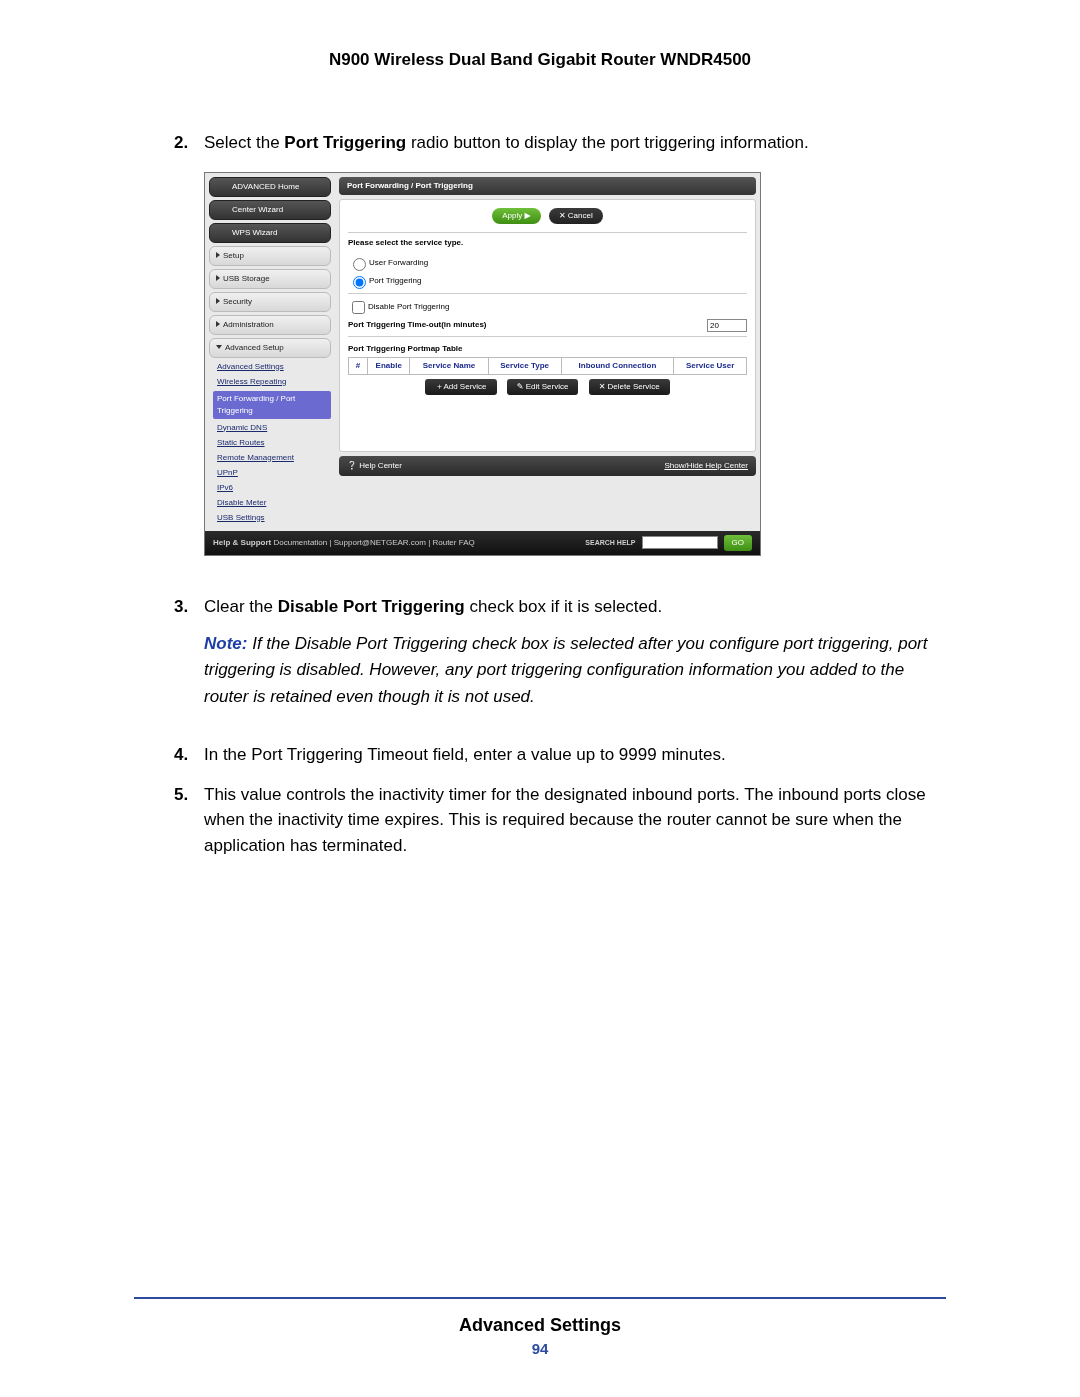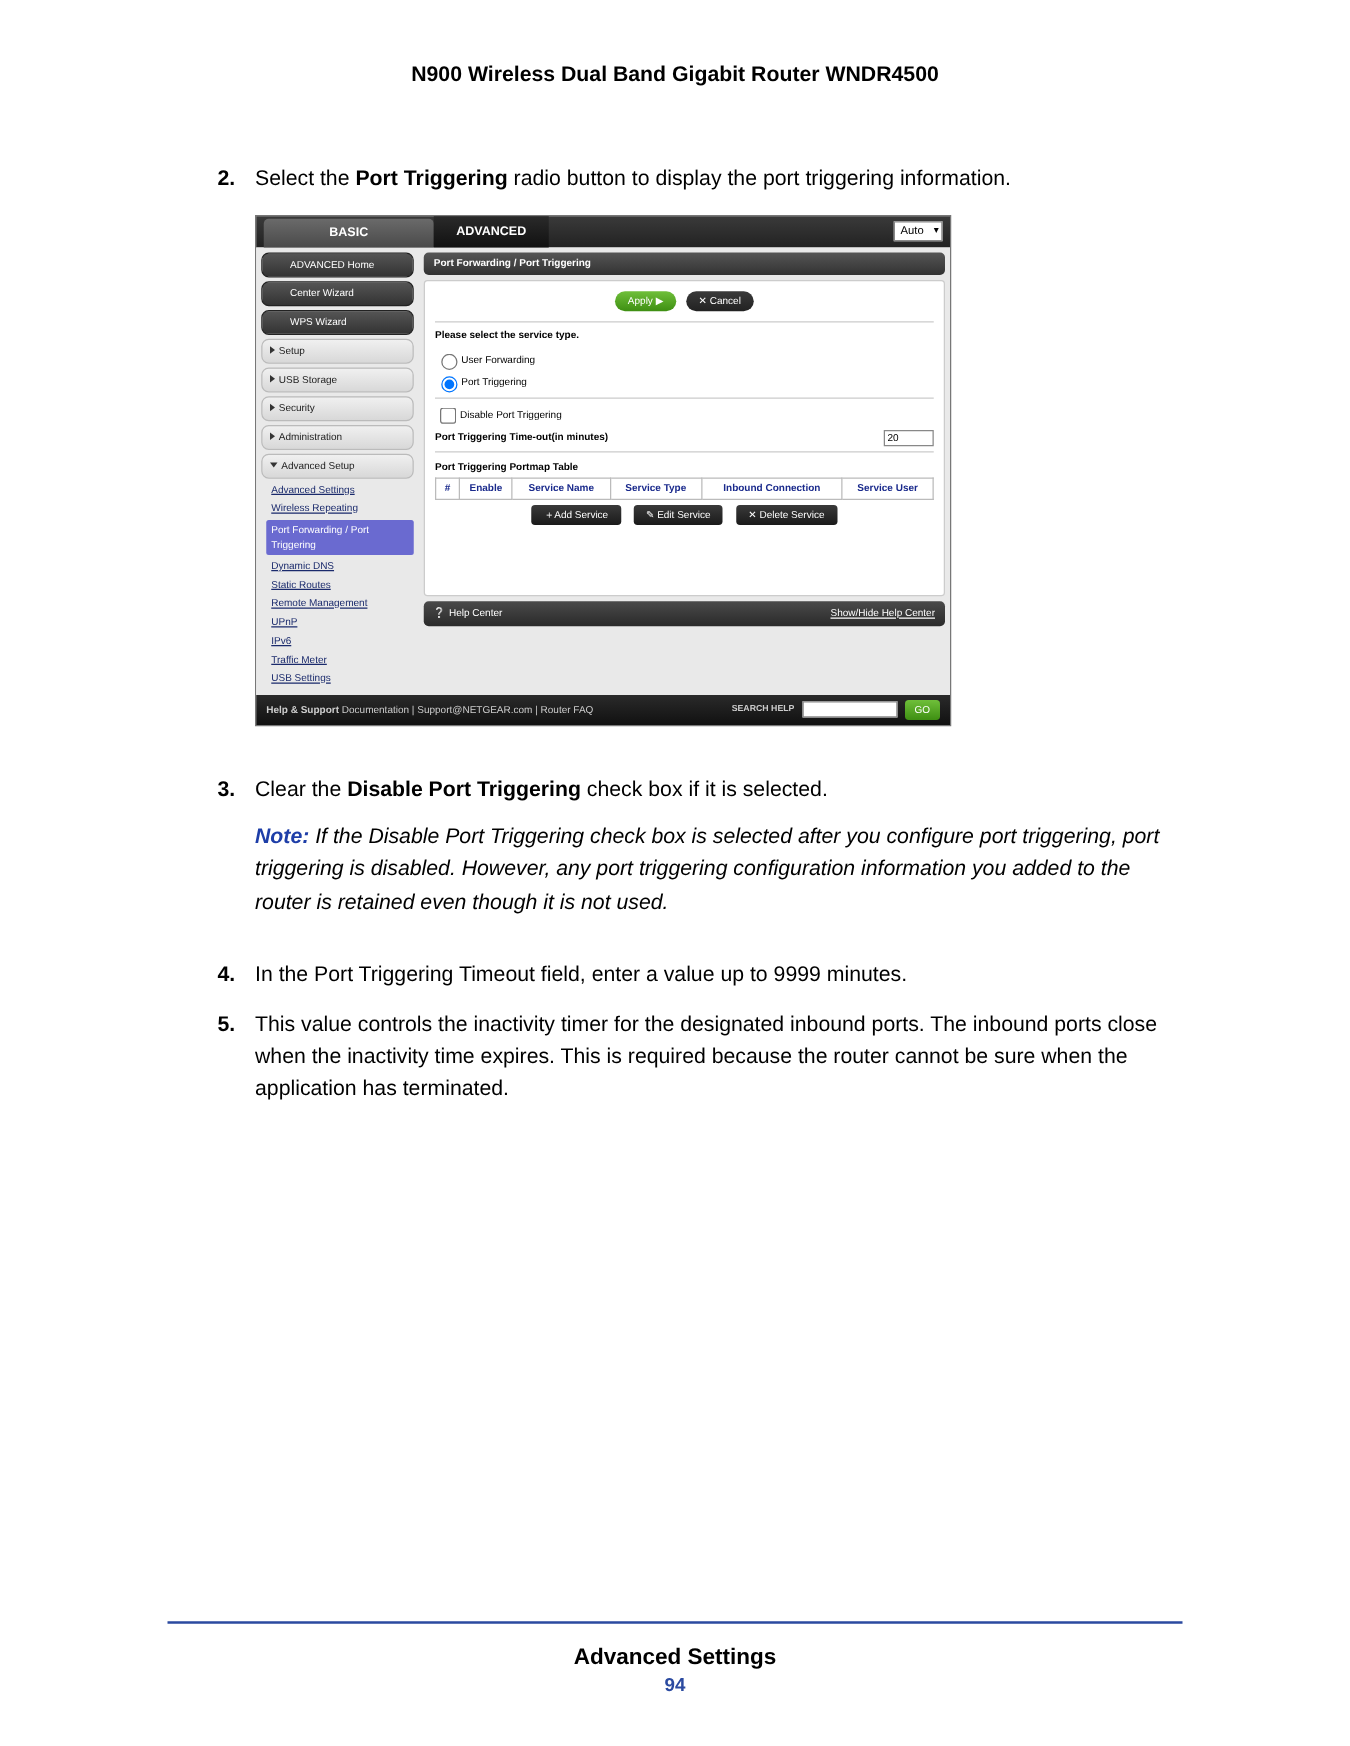--- a/index.html
+++ b/index.html
@@ -60,45 +60,39 @@
   <div class="doc-title">N900 Wireless Dual Band Gigabit Router WNDR4500</div>
 
   <ol class="steps">
     <li>
       <span class="num">2.</span>
       <span class="body">
         <span>Select the </span><b>Port Triggering</b><span> radio button to display the port triggering information.</span>
 
         
         <div class="shot">
-          <div class="tabs">
-            <div class="tab basic">BASIC</div>
-            <div class="tab adv">ADVANCED</div>
-            <div class="tab-spacer"></div>
-            <div class="auto">Auto</div>
-          </div>
           <div class="body-row">
             <div class="sidebar">
               <div class="side-btn">ADVANCED Home</div>
               <div class="side-btn">Center Wizard</div>
               <div class="side-btn">WPS Wizard</div>
               <div class="side-hdr"><span class="tri"></span><span>Setup</span></div>
               <div class="side-hdr"><span class="tri"></span><span>USB Storage</span></div>
               <div class="side-hdr"><span class="tri"></span><span>Security</span></div>
               <div class="side-hdr"><span class="tri"></span><span>Administration</span></div>
               <div class="side-hdr"><span class="tri down"></span><span>Advanced Setup</span></div>
               <div class="side-sub">Advanced Settings</div>
               <div class="side-sub">Wireless Repeating</div>
               <div class="side-sub sel">Port Forwarding / Port Triggering</div>
               <div class="side-sub">Dynamic DNS</div>
               <div class="side-sub">Static Routes</div>
               <div class="side-sub">Remote Management</div>
               <div class="side-sub">UPnP</div>
               <div class="side-sub">IPv6</div>
-              <div class="side-sub">Traffic Meter</div>
+              <div class="side-sub">Disable Meter</div>
               <div class="side-sub">USB Settings</div>
             </div>
             <div class="content">
               <div class="crumb">Port Forwarding / Port Triggering</div>
               <div class="panel">
                 <div class="center">
                   <span class="btn green">Apply ▶</span>
                   <span class="btn red">✕ Cancel</span>
                 </div>
                 <hr class="thin">

